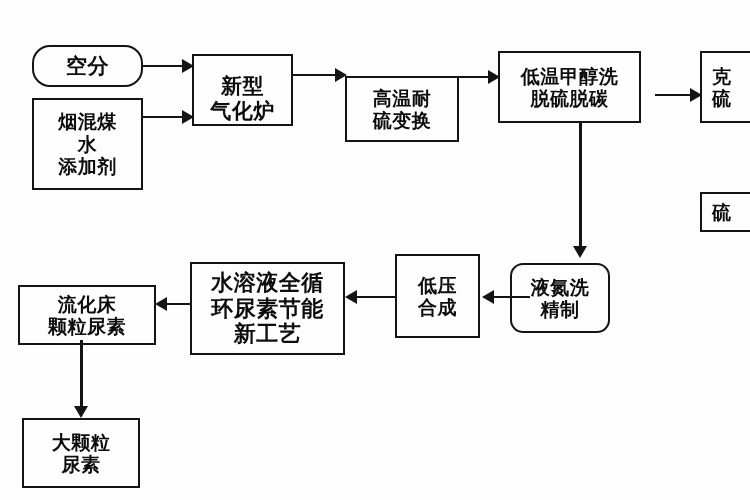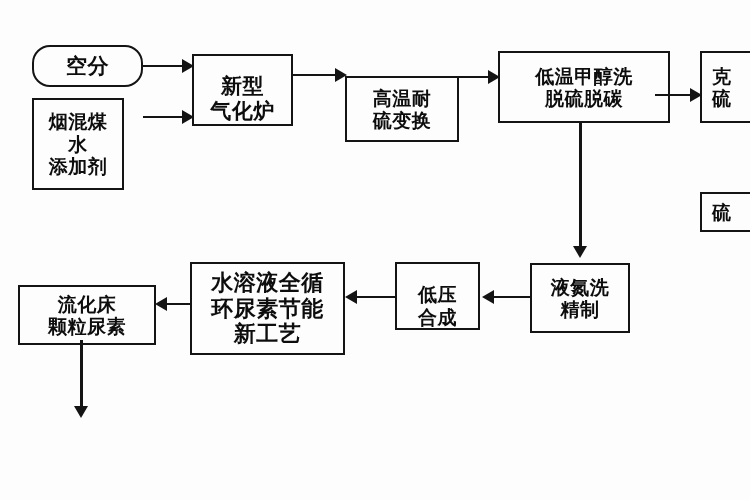--- a/index.html
+++ b/index.html
@@ -85,71 +85,75 @@
 </style>
 </head>
 <body>
 
 <div id="flow">
 
   <div class="node fs-lg" style="left:32px; top:45px; width:111px; height:42px;border-radius:18px;">
     <span class="txt">空分</span>
   </div>
 
-  <div class="node fs-md" style="left:32px; top:98px; width:92px; height:92px;">
+  <div class="node fs-md" style="left:32px; top:98px; width:111px; height:92px;">
     <span class="txt">烟混煤
 水
 添加剂</span>
   </div>
 
   <div class="node fs-lg" style="left:192px; top:54px; width:101px; height:72px;align-items:flex-end;">
     <span class="txt">新型
 气化炉</span>
   </div>
 
   <div class="node fs-md" style="left:345px; top:56px; width:114px; height:66px;margin-top:20px;">
     <span class="txt">高温耐
 硫变换</span>
   </div>
 
-  <div class="node fs-md" style="left:498px; top:51px; width:172px; height:72px;">
+  <div class="node fs-md" style="left:498px; top:51px; width:143px; height:72px;">
     <span class="txt">低温甲醇洗
 脱硫脱碳</span>
   </div>
 
   <div class="node fs-md clipped" style="left:700px; top:51px; width:60px; height:72px;">
     <span class="txt">克
 硫</span>
   </div>
 
   <div class="node fs-md clipped" style="left:700px; top:192px; width:60px; height:40px;">
     <span class="txt">硫</span>
   </div>
 
-  <div class="node fs-md" style="left:530px; top:263px; width:100px; height:70px;">
+  <div class="node fs-md" style="left:510px; top:263px; width:100px; height:70px;border-radius:13px;">
     <span class="txt">液氮洗
 精制</span>
   </div>
 
-  <div class="node fs-md" style="left:395px; top:262px; width:85px; height:68px;align-items:flex-end;">
+  <div class="node fs-md" style="left:395px; top:254px; width:85px; height:84px;">
     <span class="txt">低压
 合成</span>
   </div>
 
   <div class="node fs-sm" style="left:190px; top:262px; width:155px; height:93px;">
     <span class="txt">水溶液全循
 环尿素节能
 新工艺</span>
   </div>
 
   <div class="node fs-md" style="left:18px; top:285px; width:138px; height:60px;">
     <span class="txt">流化床
 颗粒尿素</span>
   </div>
 
+  <div class="node fs-md" style="left:22px; top:418px; width:118px; height:70px;">
+    <span class="txt">大颗粒
+尿素</span>
+  </div>
 
   <div class="line-h" style="left:143px; top:65px; width:41px;"></div>
   <div class="arrow-r" style="left:182px; top:59px;"></div>
 
   <div class="line-h" style="left:143px; top:116px; width:41px;"></div>
   <div class="arrow-r" style="left:182px; top:110px;"></div>
 
   <div class="line-h" style="left:293px; top:74px; width:44px;"></div>
   <div class="arrow-r" style="left:335px; top:68px;"></div>
 

